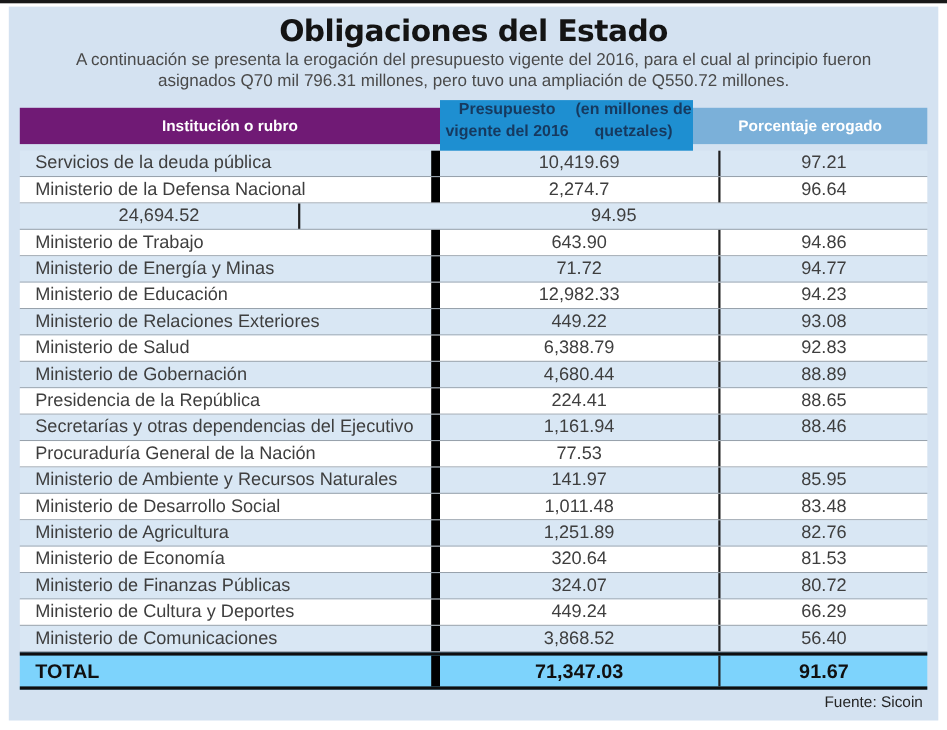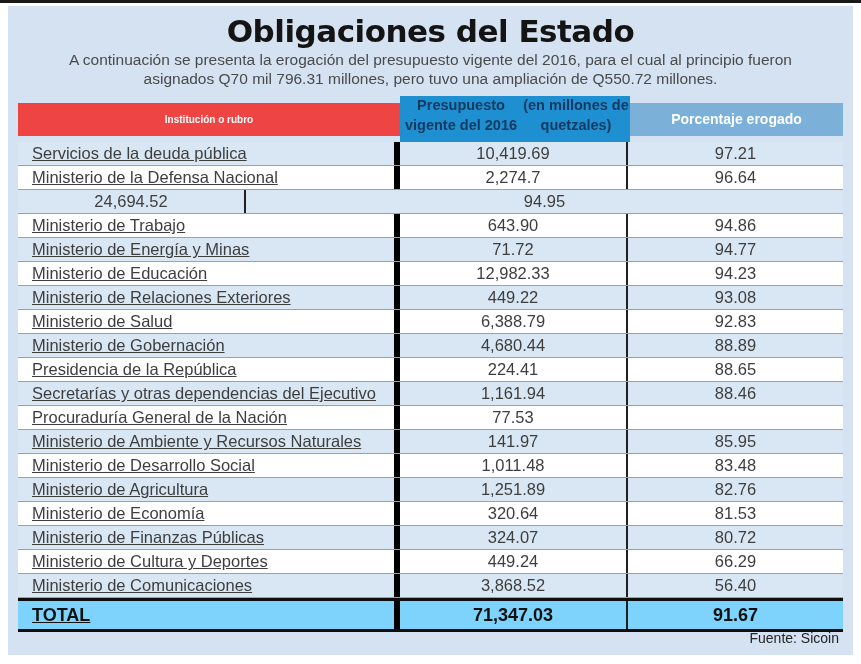--- a/index.html
+++ b/index.html
@@ -9,44 +9,44 @@
     font-family:"Liberation Sans", sans-serif;
   }
   .topbar{position:absolute;top:0;left:0;width:861px;height:3px;background:#181818;}
   .panel{
     position:absolute;top:6px;left:8px;right:8px;bottom:9px;
     background:#d4e2f1;
   }
   .title{
     margin:7px 0 1px 0;text-align:center;
     font-family:"DejaVu Sans", sans-serif;
-    font-size:31px;font-weight:700;color:#141414;letter-spacing:-0.5px;
+    font-size:27px;font-weight:700;color:#141414;letter-spacing:-0.5px;
   }
   .subtitle{
     margin:1px auto 0 auto;width:768px;text-align:center;
     font-size:15.5px;line-height:1.24;color:#4a4a4a;
   }
   .table{margin:8px 10px 0 10px;}
   .thead{display:flex;align-items:center;height:46px;}
   .th{font-weight:700;text-align:center;color:#ffffff;}
-  .th-left{width:382px;height:33px;line-height:33px;background:#ef4444;font-size:10px;}
+  .th-left{width:382px;height:33px;line-height:33px;background:#701a75;font-size:14px;}
   .th-mid{
     width:230px;height:46px;background:#1e8fd1;color:#16395f;
     display:flex;flex-direction:row;justify-content:center;
     font-size:14.5px;line-height:1.35;box-sizing:border-box;
   }
   .th-right{flex:1;height:33px;line-height:33px;background:#7bb0d9;font-size:14px;}
   .tbody .trow{
     display:flex;align-items:stretch;height:23px;
     border-bottom:1px solid #98a2ac;background:#ffffff;
   }
   .trow.alt{background:#d9e7f4;}
   .c1,.c2,.c3{display:flex;align-items:center;font-size:16.5px;color:#3e3e3e;box-sizing:border-box;}
-  .c1{width:382px;padding-left:14px;border-right:6px solid #000000;text-decoration:underline;}
-  .c2{width:228px;justify-content:center;border-right:2px solid #202020;}
+  .c1{width:382px;padding-left:14px;border-right:8px solid #000000;}
+  .c2{width:255px;justify-content:center;border-right:2px solid #202020;}
   .c3{flex:1;justify-content:center;}
   .total-row{
     display:flex;align-items:stretch;height:28px;background:#7dd3fc;
     border-top:3px solid #0e0e0e;border-bottom:3px solid #0e0e0e;
   }
   .total-row .c1,.total-row .c2,.total-row .c3{
     font-size:18px;font-weight:700;color:#101010;
   }
   .source{
     position:absolute;right:14px;bottom:9px;

